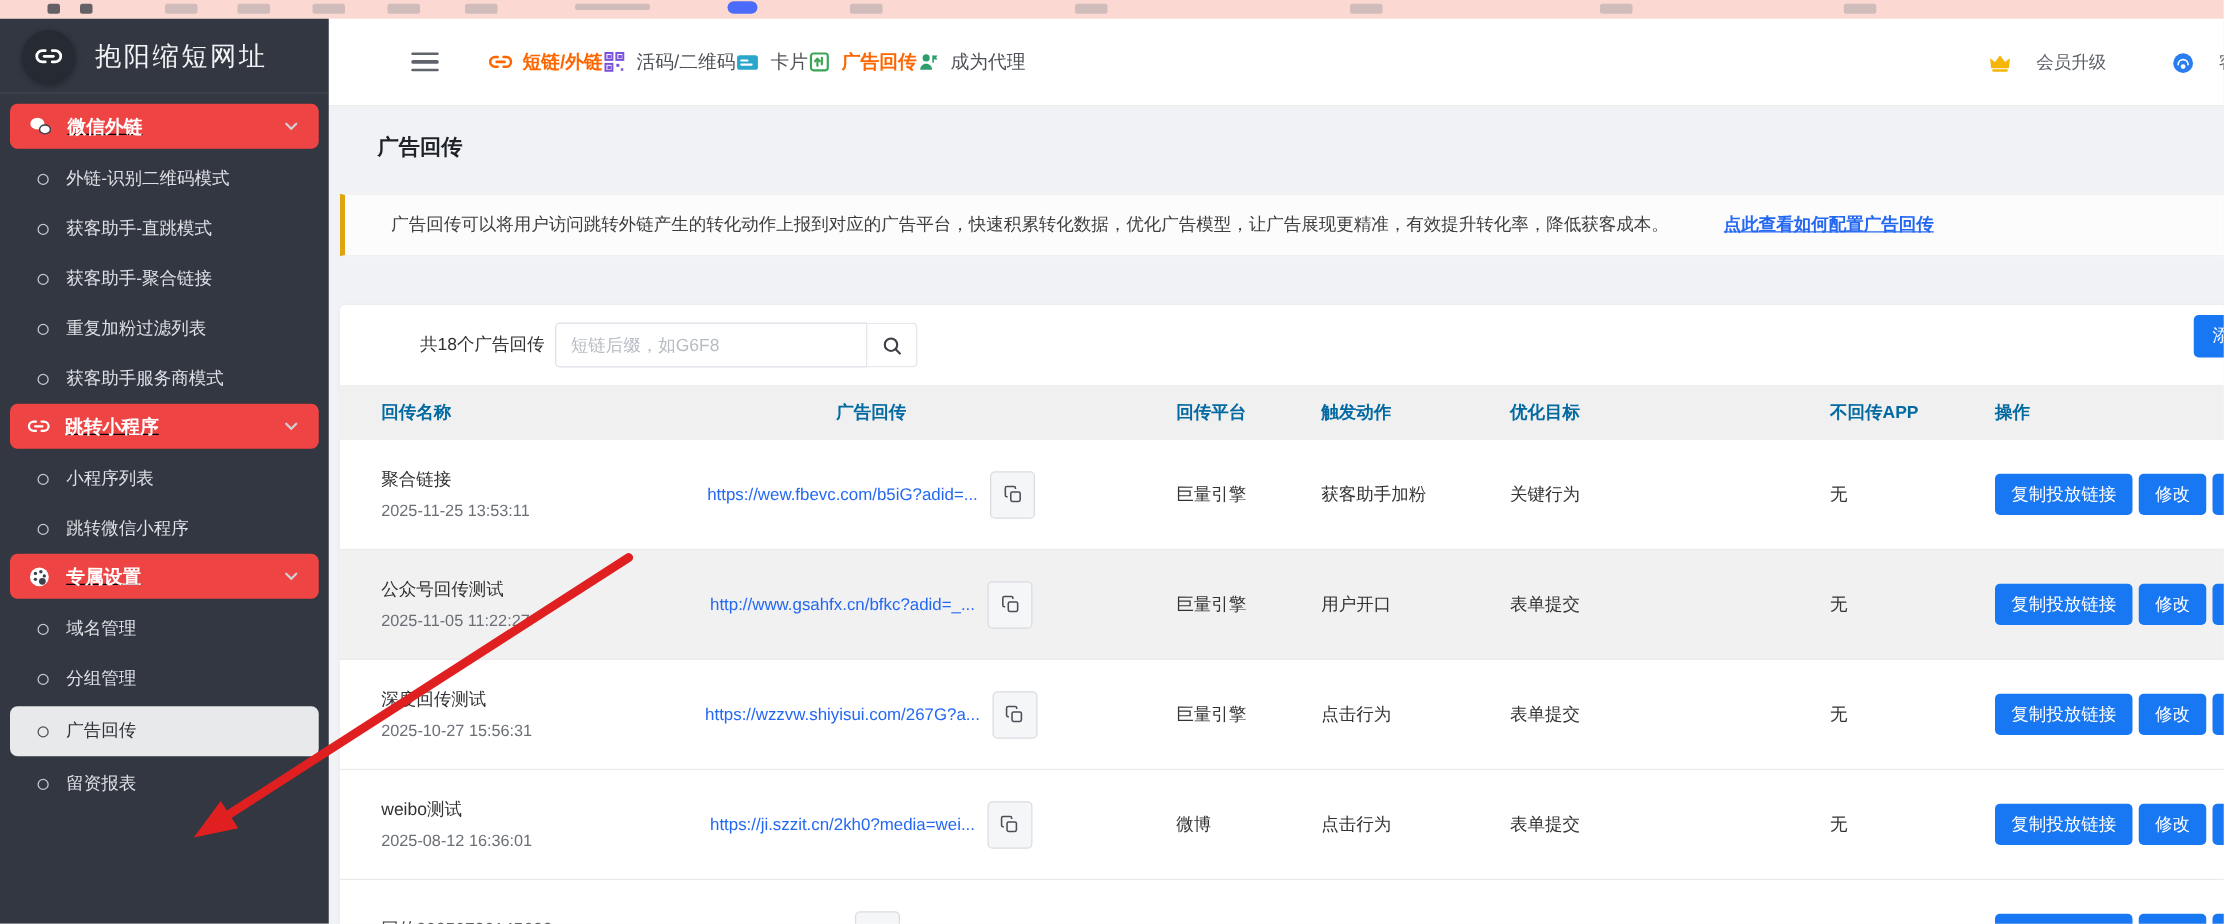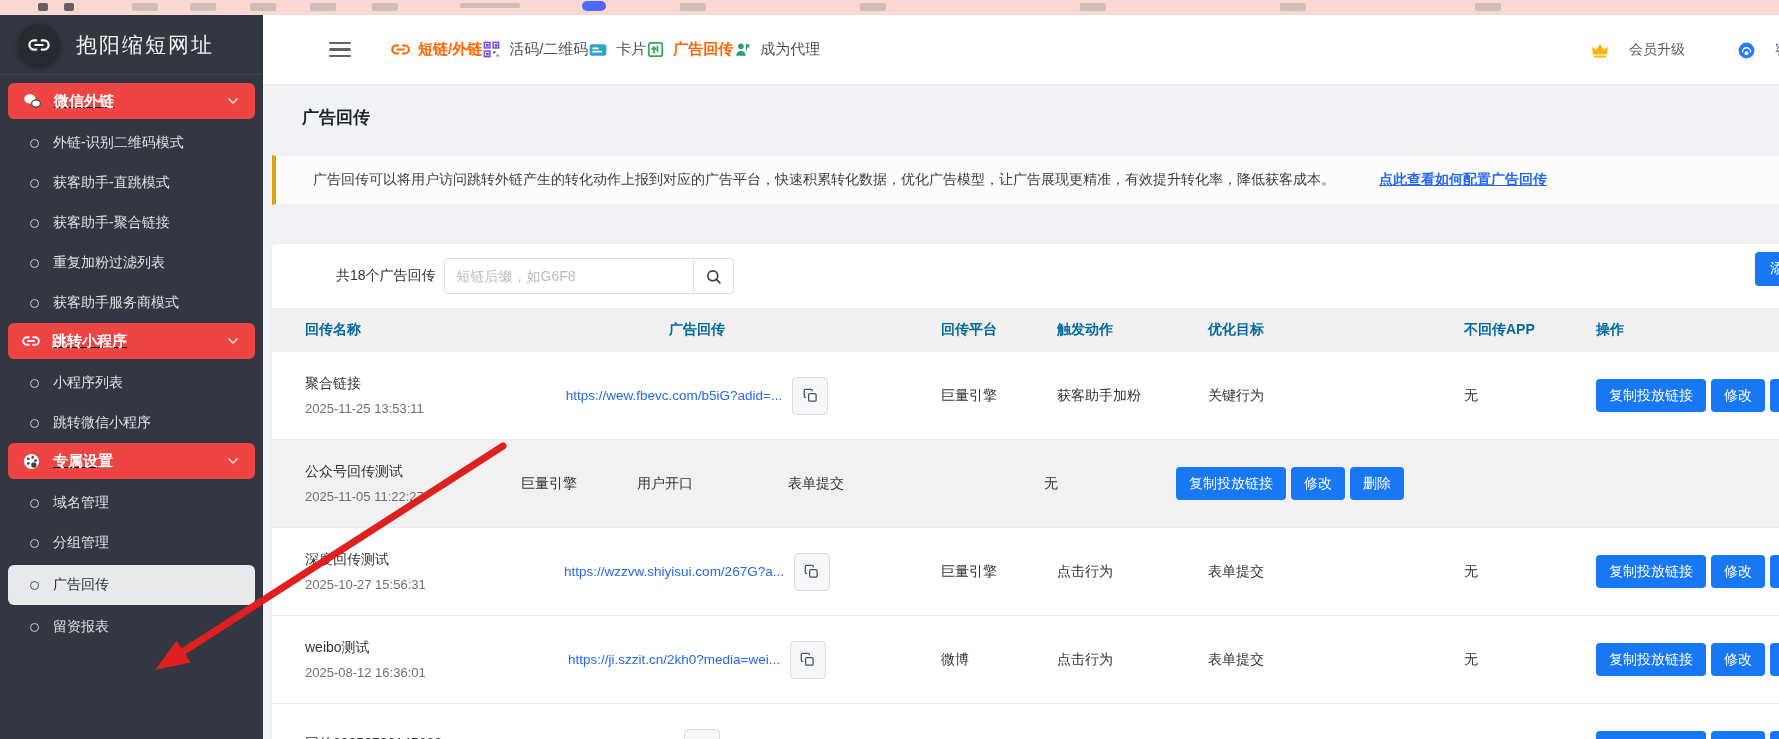--- a/index.html
+++ b/index.html
@@ -360,20 +360,31 @@
           <button class="btn-primary">修改</button>
           <button class="btn-primary">删除</button>
         </div>
     </div>
 
     <div class="trow hover">
       <div class="c1">
           <span class="row-name">公众号回传测试</span>
           <span class="row-date">2025-11-05 11:22:27</span>
         </div>
+      <div class="c2">
+          <span class="row-link">http://www.gsahfx.cn/bfkc?adid=_...</span>
+        <button class="copy-btn">
+            <span class="icon">
+              <svg width="15" height="15" viewBox="0 0 24 24" fill="none" stroke="#4a4f57" stroke-width="2">
+                <rect x="9" y="9" width="12" height="12" rx="2"></rect>
+                <path d="M5 15H4a2 2 0 0 1-2-2V4a2 2 0 0 1 2-2h9a2 2 0 0 1 2 2v1"></path>
+              </svg>
+            </span>
+          </button>
+        </div>
       <div class="c3"><span class="cell-text">巨量引擎</span></div>
       <div class="c4"><span class="cell-text">用户开口</span></div>
       <div class="c5"><span class="cell-text">表单提交</span></div>
       <div class="c6"><span class="cell-text">无</span></div>
       <div class="c7">
           <button class="btn-primary">复制投放链接</button>
           <button class="btn-primary">修改</button>
           <button class="btn-primary">删除</button>
         </div>
     </div>

